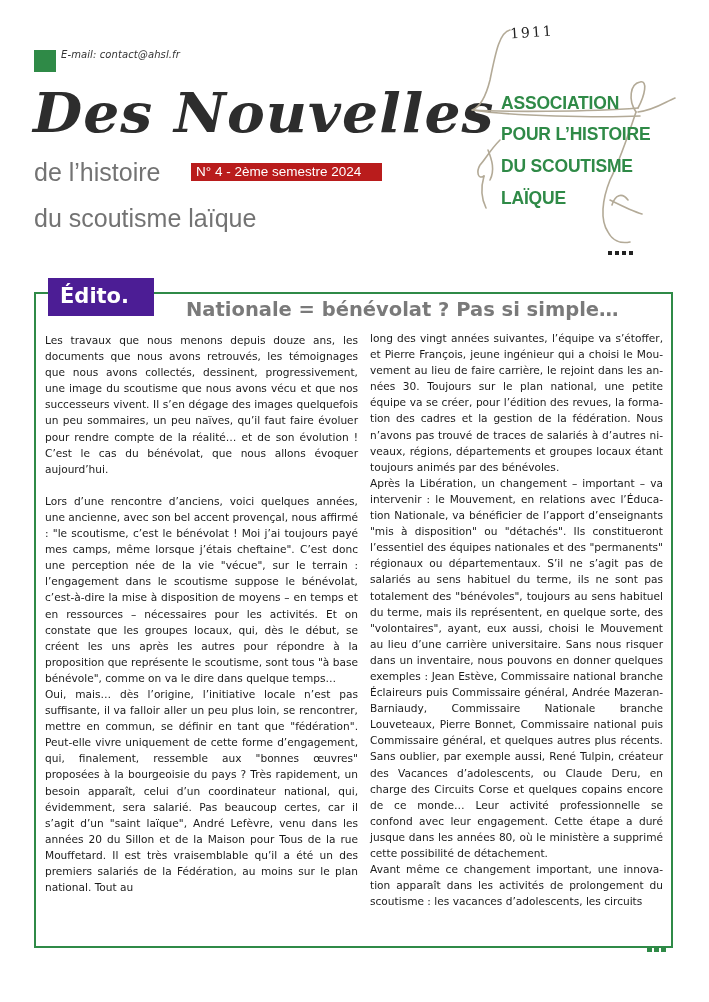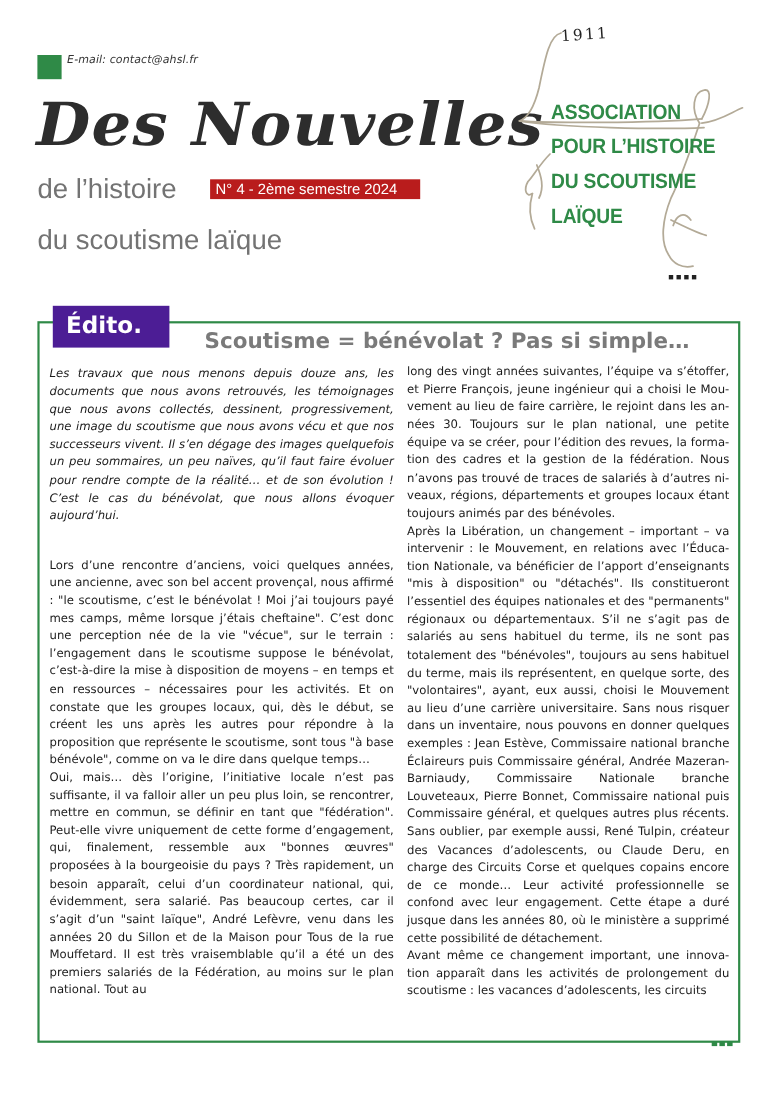--- a/index.html
+++ b/index.html
@@ -21,21 +21,21 @@
   .logo-dots span { display: inline-block; width: 4px; height: 4px; background: #222; margin-right: 3px; }
 
   .edito-box { position: absolute; left: 34px; top: 292px; width: 639px; height: 656px; border: 2px solid #2f8a47; box-sizing: border-box; }
   .edito-tag { position: absolute; left: 48px; top: 278px; width: 106px; height: 38px; background: #4c1d95; color: #ffffff; font-family: "DejaVu Sans", sans-serif; font-weight: bold; font-size: 21px; line-height: 36px; padding-left: 12px; box-sizing: border-box; }
   .edito-title { position: absolute; left: 186px; top: 298px; font-family: "DejaVu Sans", sans-serif; font-weight: bold; font-size: 19.5px; color: #7a7a7a; letter-spacing: 0px; white-space: nowrap; }
 
   .col { position: absolute; top: 332px; width: 313px; font-family: "DejaVu Sans", sans-serif; font-size: 10.6px; line-height: 16.1px; color: #1a1a1a; text-align: justify; hyphens: manual; }
   .col.left { left: 45px; }
   .col.right { left: 370px; width: 293px; top: 330px; }
   .col p { margin: 0; }
-  .col p.intro { font-style: italic; margin-bottom: 29px; }
+  .col p.intro { margin-bottom: 16px; }
   .more-dots { position: absolute; left: 645px; top: 938px; }
   .more-dots span { display: inline-block; width: 5px; height: 4px; background: #2f8a47; margin-left: 2px; }
 </style>
 </head>
 <body>
 
 <div class="email-square"></div>
 <div class="email">E-mail:  contact@ahsl.fr</div>
 
 <div class="title-script">Des Nouvelles</div>
@@ -59,21 +59,21 @@
 </svg>
 <div class="logo-year">1911</div>
 <div class="logo-line" style="top:93px">ASSOCIATION</div>
 <div class="logo-line" style="top:124px">POUR L’HISTOIRE</div>
 <div class="logo-line" style="top:156px">DU SCOUTISME</div>
 <div class="logo-line" style="top:188px">LAÏQUE</div>
 <div class="logo-dots"><span></span><span></span><span></span><span></span></div>
 
 <div class="edito-box"></div>
 <div class="edito-tag">Édito.</div>
-<div class="edito-title">Scoutisme = bénévolat ? Pas si simple…</div>
+<div class="edito-title">Nationale = bénévolat ? Pas si simple…</div>
 
 <div class="col left">
   <p class="intro">Les travaux que nous menons depuis douze ans, les documents que nous avons retrouvés, les témoi­gnages que nous avons collectés, dessinent, progressi­vement, une image du scoutisme que nous avons vécu et que nos successeurs vivent. Il s’en dégage des images quelquefois un peu sommaires, un peu naïves, qu’il faut faire évoluer pour rendre compte de la réali­té… et de son évolution ! C’est le cas du bénévolat, que nous allons évoquer aujourd’hui.</p>
   <p>Lors d’une rencontre d’anciens, voici quelques an­nées, une ancienne, avec son bel accent provençal, nous affirmé : "le scoutisme, c’est le bénévolat ! Moi j’ai toujours payé mes camps, même lorsque j’étais cheftaine". C’est donc une perception née de la vie "vécue", sur le terrain : l’engagement dans le scou­tisme suppose le bénévolat, c’est-à-dire la mise à dis­position de moyens – en temps et en ressources – né­cessaires pour les activités. Et on constate que les groupes locaux, qui, dès le début, se créent les uns après les autres pour répondre à la proposition que représente le scoutisme, sont tous "à base bénévole", comme on va le dire dans quelque temps…</p>
   <p>Oui, mais… dès l’origine, l’initiative locale n’est pas suffisante, il va falloir aller un peu plus loin, se rencon­trer, mettre en commun, se définir en tant que "fédé­ration". Peut-elle vivre uniquement de cette forme d’engagement, qui, finalement, ressemble aux "bonnes œuvres" proposées à la bourgeoisie du pays ? Très rapidement, un besoin apparaît, celui d’un coordinateur national, qui, évidemment, sera salarié. Pas beaucoup certes, car il s’agit d’un "saint laïque", André Lefèvre, venu dans les années 20 du Sillon et de la Maison pour Tous de la rue Mouffetard. Il est très vraisemblable qu’il a été un des premiers salariés de la Fédération, au moins sur le plan national. Tout au</p>
 </div>
 
 <div class="col right">
   <p>long des vingt années suivantes, l’équipe va s’étoffer, et Pierre François, jeune ingénieur qui a choisi le Mou­vement au lieu de faire carrière, le rejoint dans les an­nées 30. Toujours sur le plan national, une petite équipe va se créer, pour l’édition des revues, la forma­tion des cadres et la gestion de la fédération. Nous n’avons pas trouvé de traces de salariés à d’autres ni­veaux, régions, départements et groupes locaux étant toujours animés par des bénévoles.</p>
   <p>Après la Libération, un changement – important – va intervenir : le Mouvement, en relations avec l’Éduca­tion Nationale, va bénéficier de l’apport d’enseignants "mis à disposition" ou "détachés". Ils constitueront l’essentiel des équipes nationales et des "perma­nents" régionaux ou départementaux. S’il ne s’agit pas de salariés au sens habituel du terme, ils ne sont pas totalement des "bénévoles", toujours au sens habi­tuel du terme, mais ils représentent, en quelque sorte, des "volontaires", ayant, eux aussi, choisi le Mouvement au lieu d’une carrière universitaire. Sans nous risquer dans un inventaire, nous pouvons en donner quelques exemples : Jean Estève, Commis­saire national branche Éclaireurs puis Commissaire gé­néral, Andrée Mazeran-Barniaudy, Commissaire Na­tionale branche Louveteaux, Pierre Bonnet, Commis­saire national puis Commissaire général, et quelques autres plus récents. Sans oublier, par exemple aussi, René Tulpin, créateur des Vacances d’adolescents, ou Claude Deru, en charge des Circuits Corse et quelques copains encore de ce monde… Leur activité profes­sionnelle se confond avec leur engagement. Cette étape a duré jusque dans les années 80, où le minis­tère a supprimé cette possibilité de détachement.</p>

